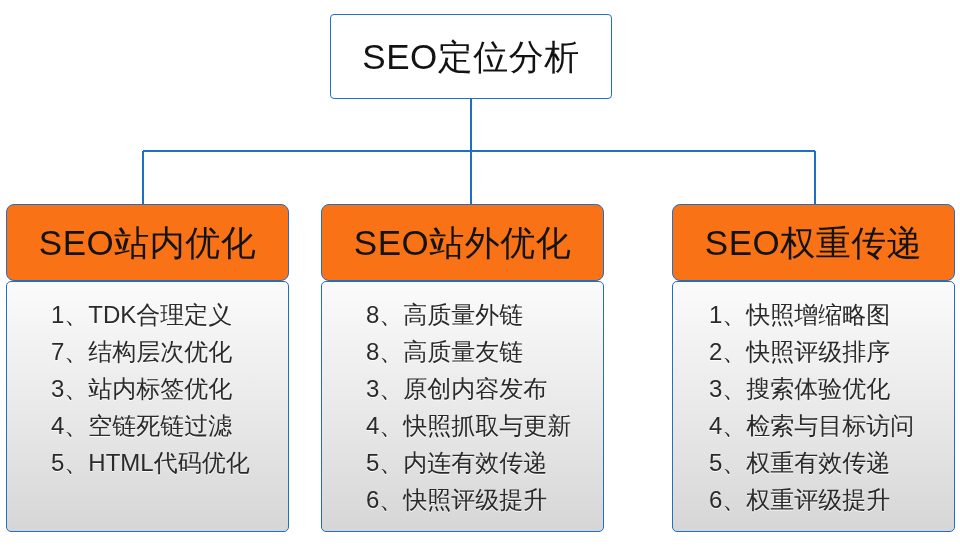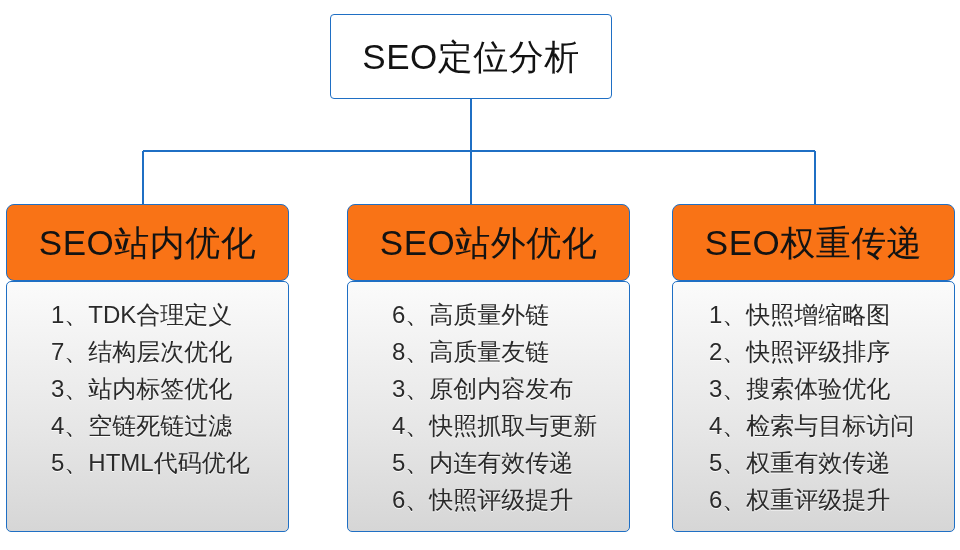--- a/index.html
+++ b/index.html
@@ -52,21 +52,21 @@
     white-space: nowrap;
   }
 
   
   .column {
     position: absolute;
     top: 204px;
     width: 283px;
   }
   .col-1 { left: 6px; }
-  .col-2 { left: 347px; }
+  .col-2 { left: 321px; }
   .col-3 { left: 672px; }
 
   .branch-header {
     box-sizing: border-box;
     width: 100%;
     height: 77px;
     border: 1.4px solid #1F6FC4;
     border-radius: 8px;
     background: #f97316;
     display: flex;
@@ -149,21 +149,21 @@
       </ul>
     </div>
   </div>
 
   <div class="column col-2">
     <div class="branch-header">
       <span class="branch-title">SEO站外优化</span>
     </div>
     <div class="branch-body">
       <ul class="item-list">
-        <li>6、高质量外链</li>
+        <li>8、高质量外链</li>
         <li>8、高质量友链</li>
         <li>3、原创内容发布</li>
         <li>4、快照抓取与更新</li>
         <li>5、内连有效传递</li>
         <li>6、快照评级提升</li>
       </ul>
     </div>
   </div>
 
   <div class="column col-3">

